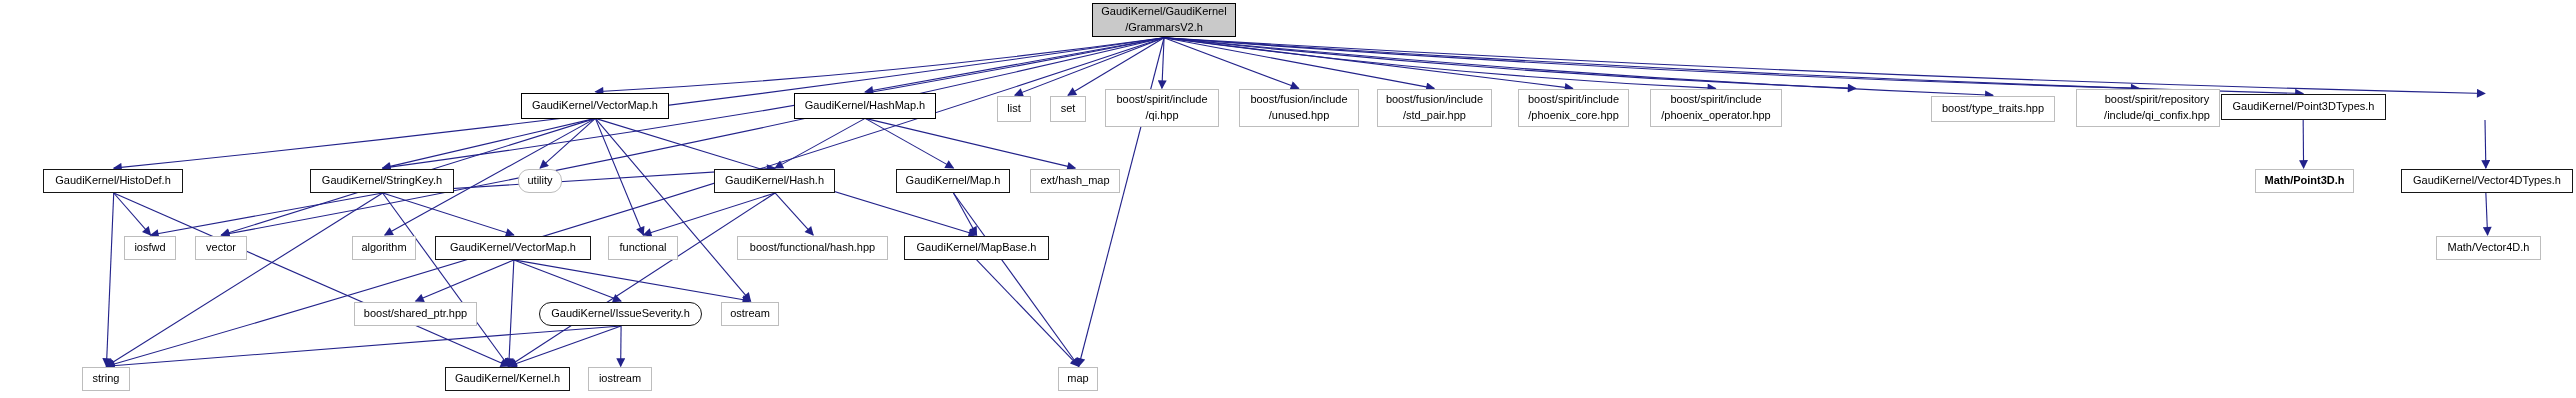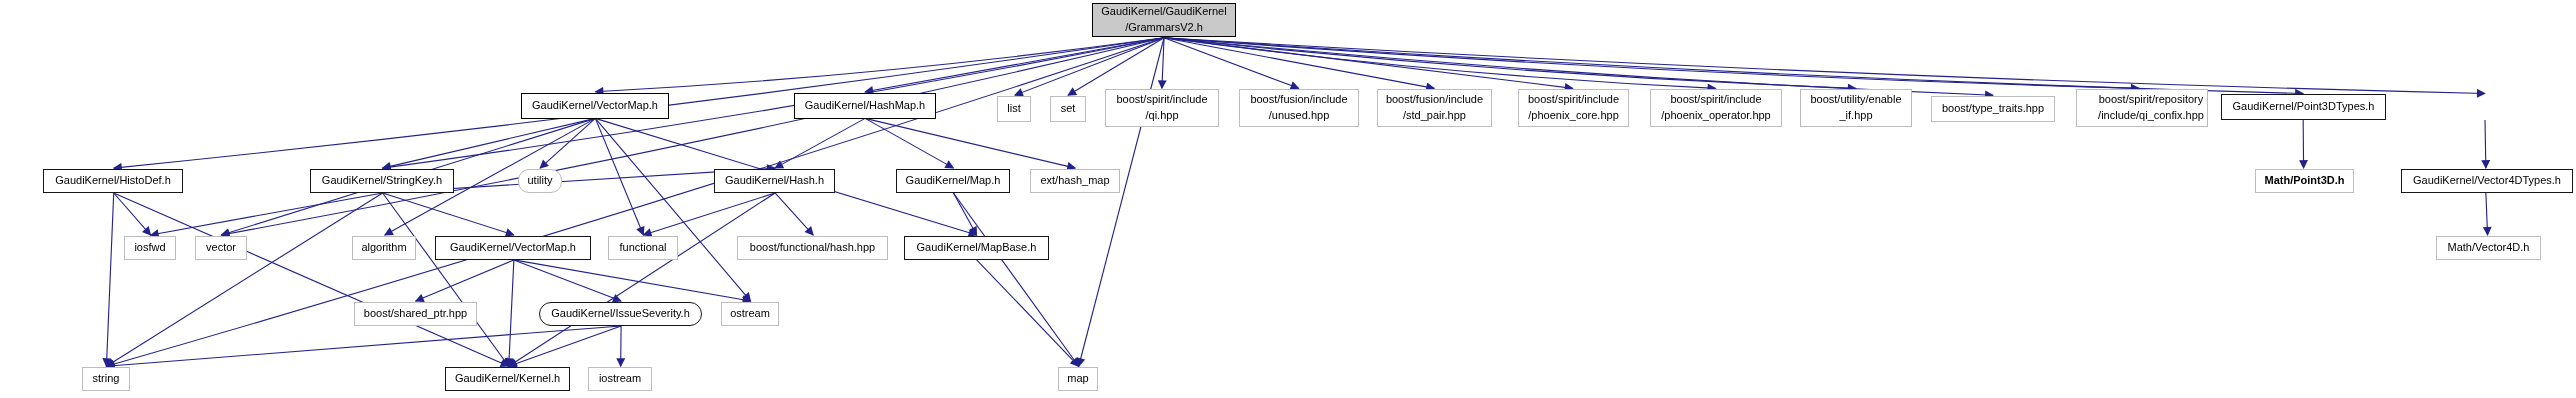--- a/index.html
+++ b/index.html
@@ -87,24 +87,22 @@
     <div class="node ext" style="left: 1105px; top: 89px; width: 114px; height: 38px;">boost/spirit/include
 /qi.hpp</div>
     <div class="node ext" style="left: 1239px; top: 89px; width: 120px; height: 38px;">boost/fusion/include
 /unused.hpp</div>
     <div class="node ext" style="left: 1377px; top: 89px; width: 115px; height: 38px;">boost/fusion/include
 /std_pair.hpp</div>
     <div class="node ext" style="left: 1518px; top: 89px; width: 111px; height: 38px;">boost/spirit/include
 /phoenix_core.hpp</div>
     <div class="node ext" style="left: 1650px; top: 89px; width: 132px; height: 38px;">boost/spirit/include
 /phoenix_operator.hpp</div>
-    <div class="node ext" style="left: 1800px; top: 89px; width: 112px; height: 38px;">boost/utility/enable
-_if.hpp</div>
     <div class="node ext" style="left: 1931px; top: 96px; width: 124px; height: 26px;">boost/type_traits.hpp</div>
-    <div class="node ext" style="left: 2076px; top: 89px; width: 132px; height: 38px; padding-left: 18px;">boost/spirit/repository
+    <div class="node ext" style="left: 2076px; top: 89px; width: 144px; height: 38px; padding-left: 18px;">boost/spirit/repository
 /include/qi_confix.hpp</div>
     <div class="node doc" style="left: 2221px; top: 94px; width: 165px; height: 26px;">GaudiKernel/Point3DTypes.h</div>
     <div class="node doc" style="left: 43px; top: 169px; width: 140px; height: 24px;">GaudiKernel/HistoDef.h</div>
     <div class="node doc" style="left: 310px; top: 169px; width: 144px; height: 24px;">GaudiKernel/StringKey.h</div>
     <div class="node ext" style="left: 518px; top: 169px; width: 44px; height: 24px; border-radius: 11px;">utility</div>
     <div class="node doc" style="left: 714px; top: 169px; width: 121px; height: 24px;">GaudiKernel/Hash.h</div>
     <div class="node doc" style="left: 896px; top: 169px; width: 114px; height: 24px;">GaudiKernel/Map.h</div>
     <div class="node ext" style="left: 1030px; top: 169px; width: 90px; height: 24px;">ext/hash_map</div>
     <div class="node ext" style="left: 2255px; top: 169px; width: 99px; height: 24px; font-weight: bold;">Math/Point3D.h</div>
     <div class="node doc" style="left: 2401px; top: 169px; width: 172px; height: 24px;">GaudiKernel/Vector4DTypes.h</div>

